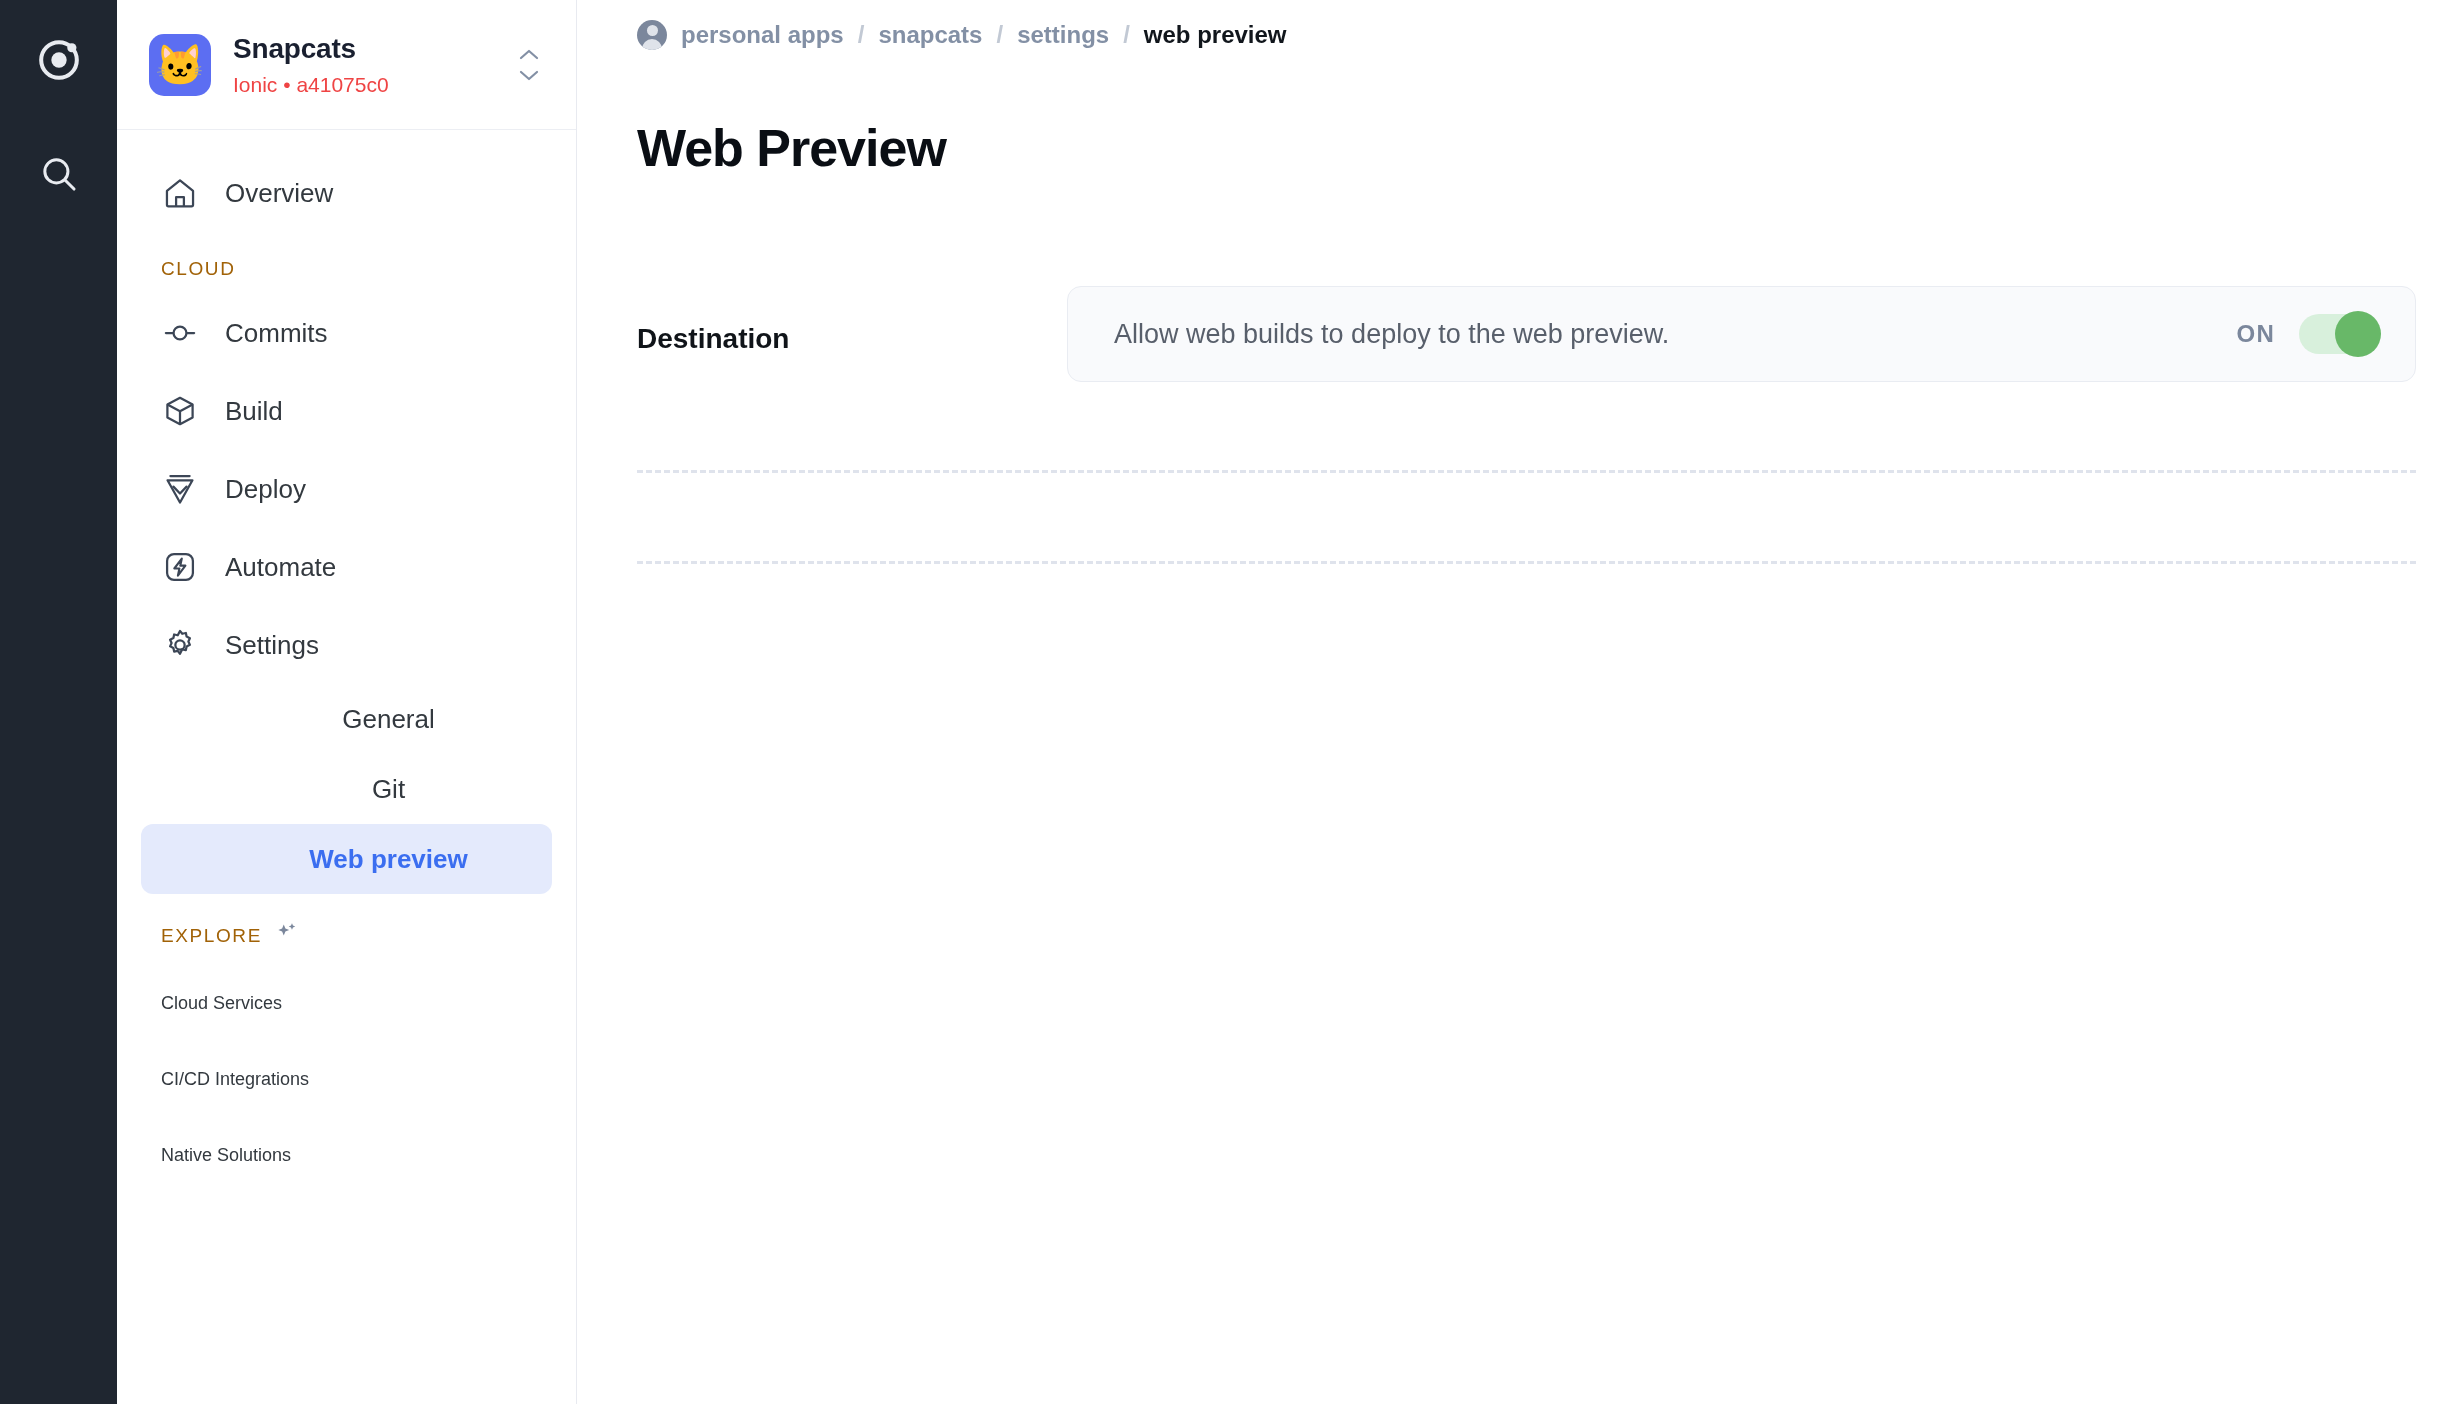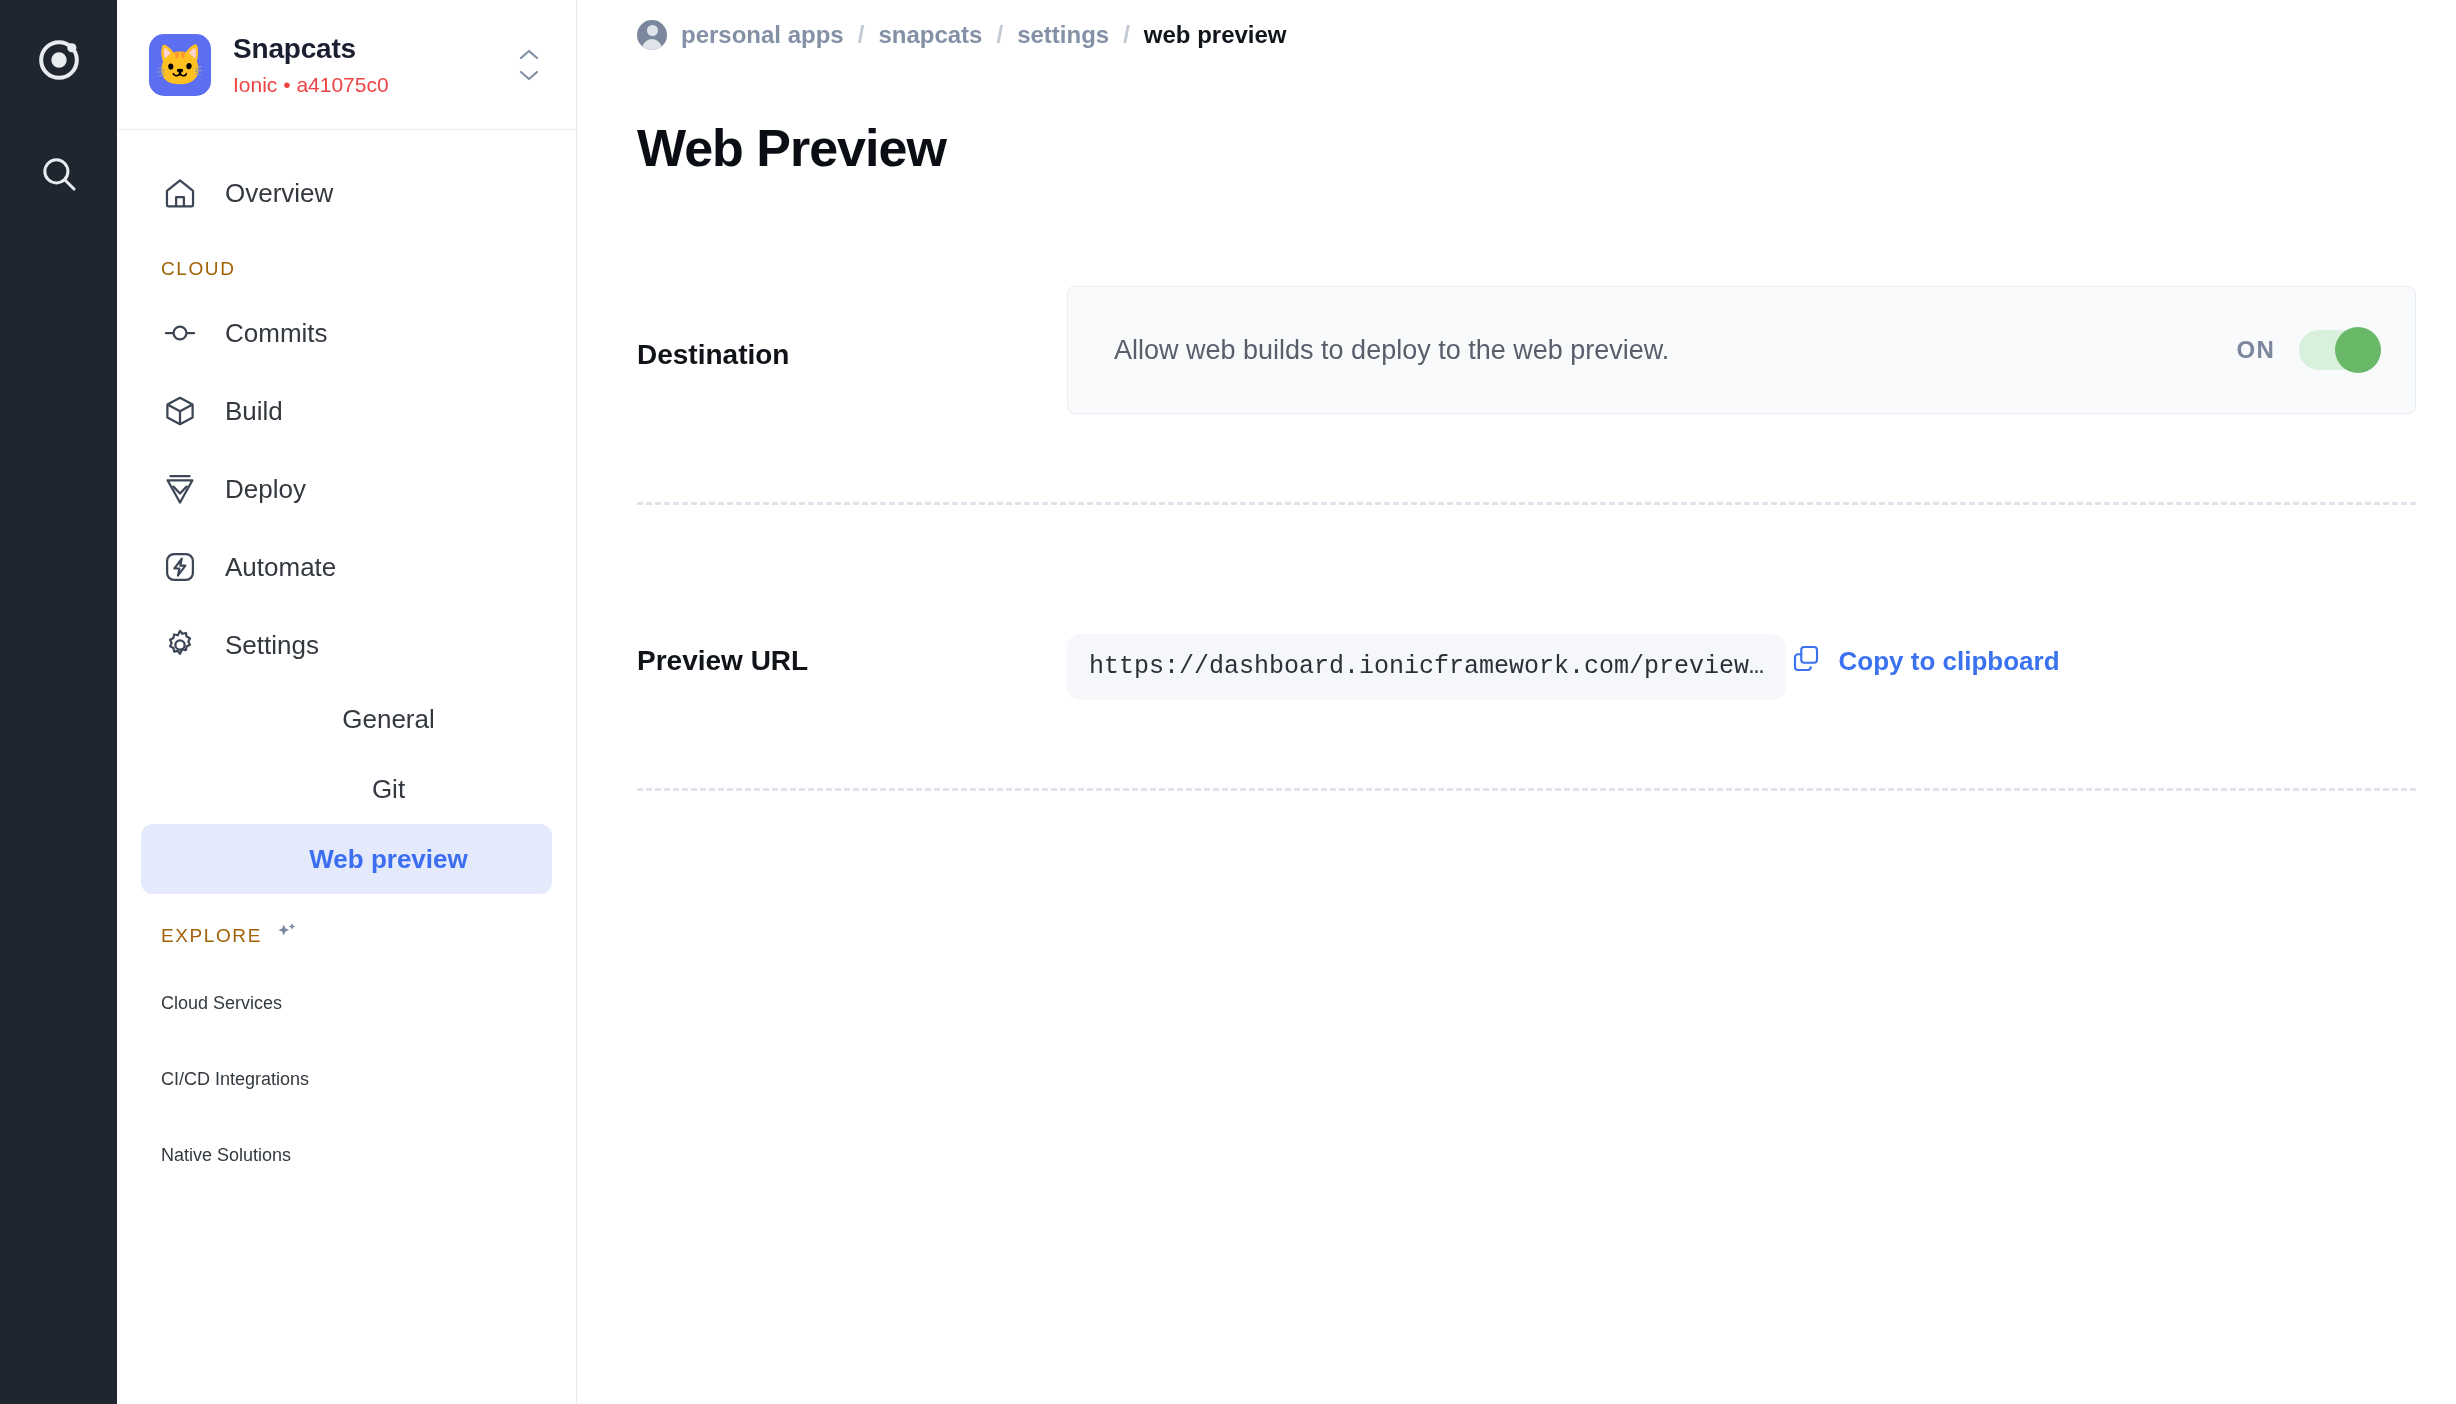--- a/index.html
+++ b/index.html
@@ -150,22 +150,22 @@
     width: 430px; flex: 0 0 430px;
     font-size: 28px; font-weight: bold;
     color: #101419;
     padding-top: 10px;
   }
   .section-body { flex: 1 1 auto; min-width: 0; }
 
   .card {
     background: #f9fafc;
     border: 1px solid #e9ecf2;
-    border-radius: 8px;
-    height: 128px;
+    border-radius: 14px;
+    height: 96px;
     display: flex; align-items: center;
     padding: 0 36px 0 46px;
   }
   .card-text { font-size: 27px; color: #585f6b; flex: 1 1 auto; }
   .toggle-wrap { display: flex; align-items: center; gap: 24px; cursor: pointer; }
   .toggle-label {
     font-size: 24px; letter-spacing: 1.2px;
     color: #7b879c; font-weight: bold;
   }
   .toggle {
@@ -372,34 +372,17 @@
             <span class="toggle">
               <span class="knob"></span>
             </span>
           </span>
         </div>
       </div>
     </div>
 
     <hr class="divider">
 
-    <div class="section">
-      <div class="section-label">Preview URL</div>
-      <div class="section-body">
-        <div class="url-field">
-          <span class="url-text">https://dashboard.ionicframework.com/preview…</span>
-        </div>
-        <div class="copy-link">
-          <span>
-            <svg width="30" height="30" viewBox="0 0 24 24" fill="none" aria-hidden="true">
-              <rect x="8.2" y="3.2" width="12.6" height="12.6" rx="2.4" stroke="#3b72ef" stroke-width="1.7"></rect>
-              <path d="M15.8 19.2a2.4 2.4 0 0 1-2.4 2.4H5.6a2.4 2.4 0 0 1-2.4-2.4v-7.8a2.4 2.4 0 0 1 2.4-2.4h2.6" stroke="#3b72ef" stroke-width="1.7" stroke-linecap="round"></path>
-            </svg>
-          </span>
-          <span>Copy to clipboard</span>
-        </div>
-      </div>
-    </div>
 
     <hr class="divider">
 
   </div>
 </div>
 
 </body></html>

